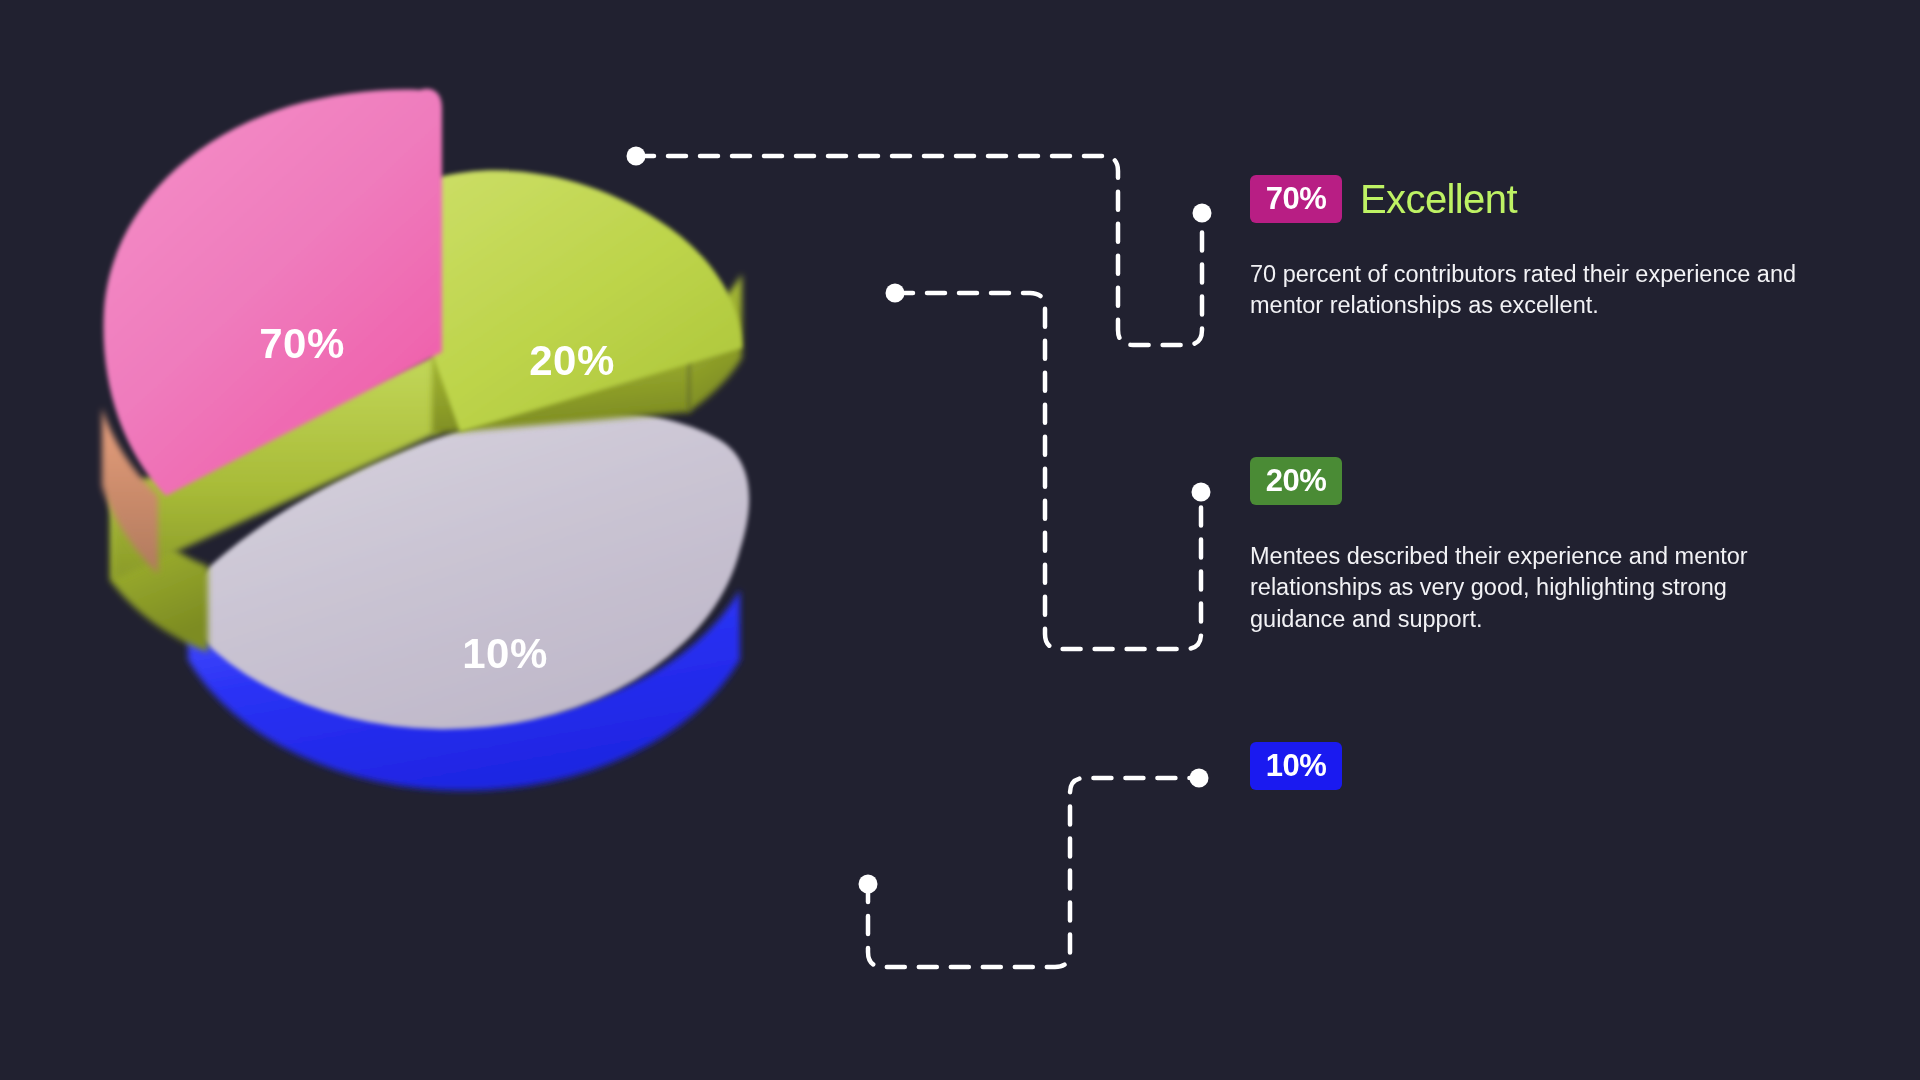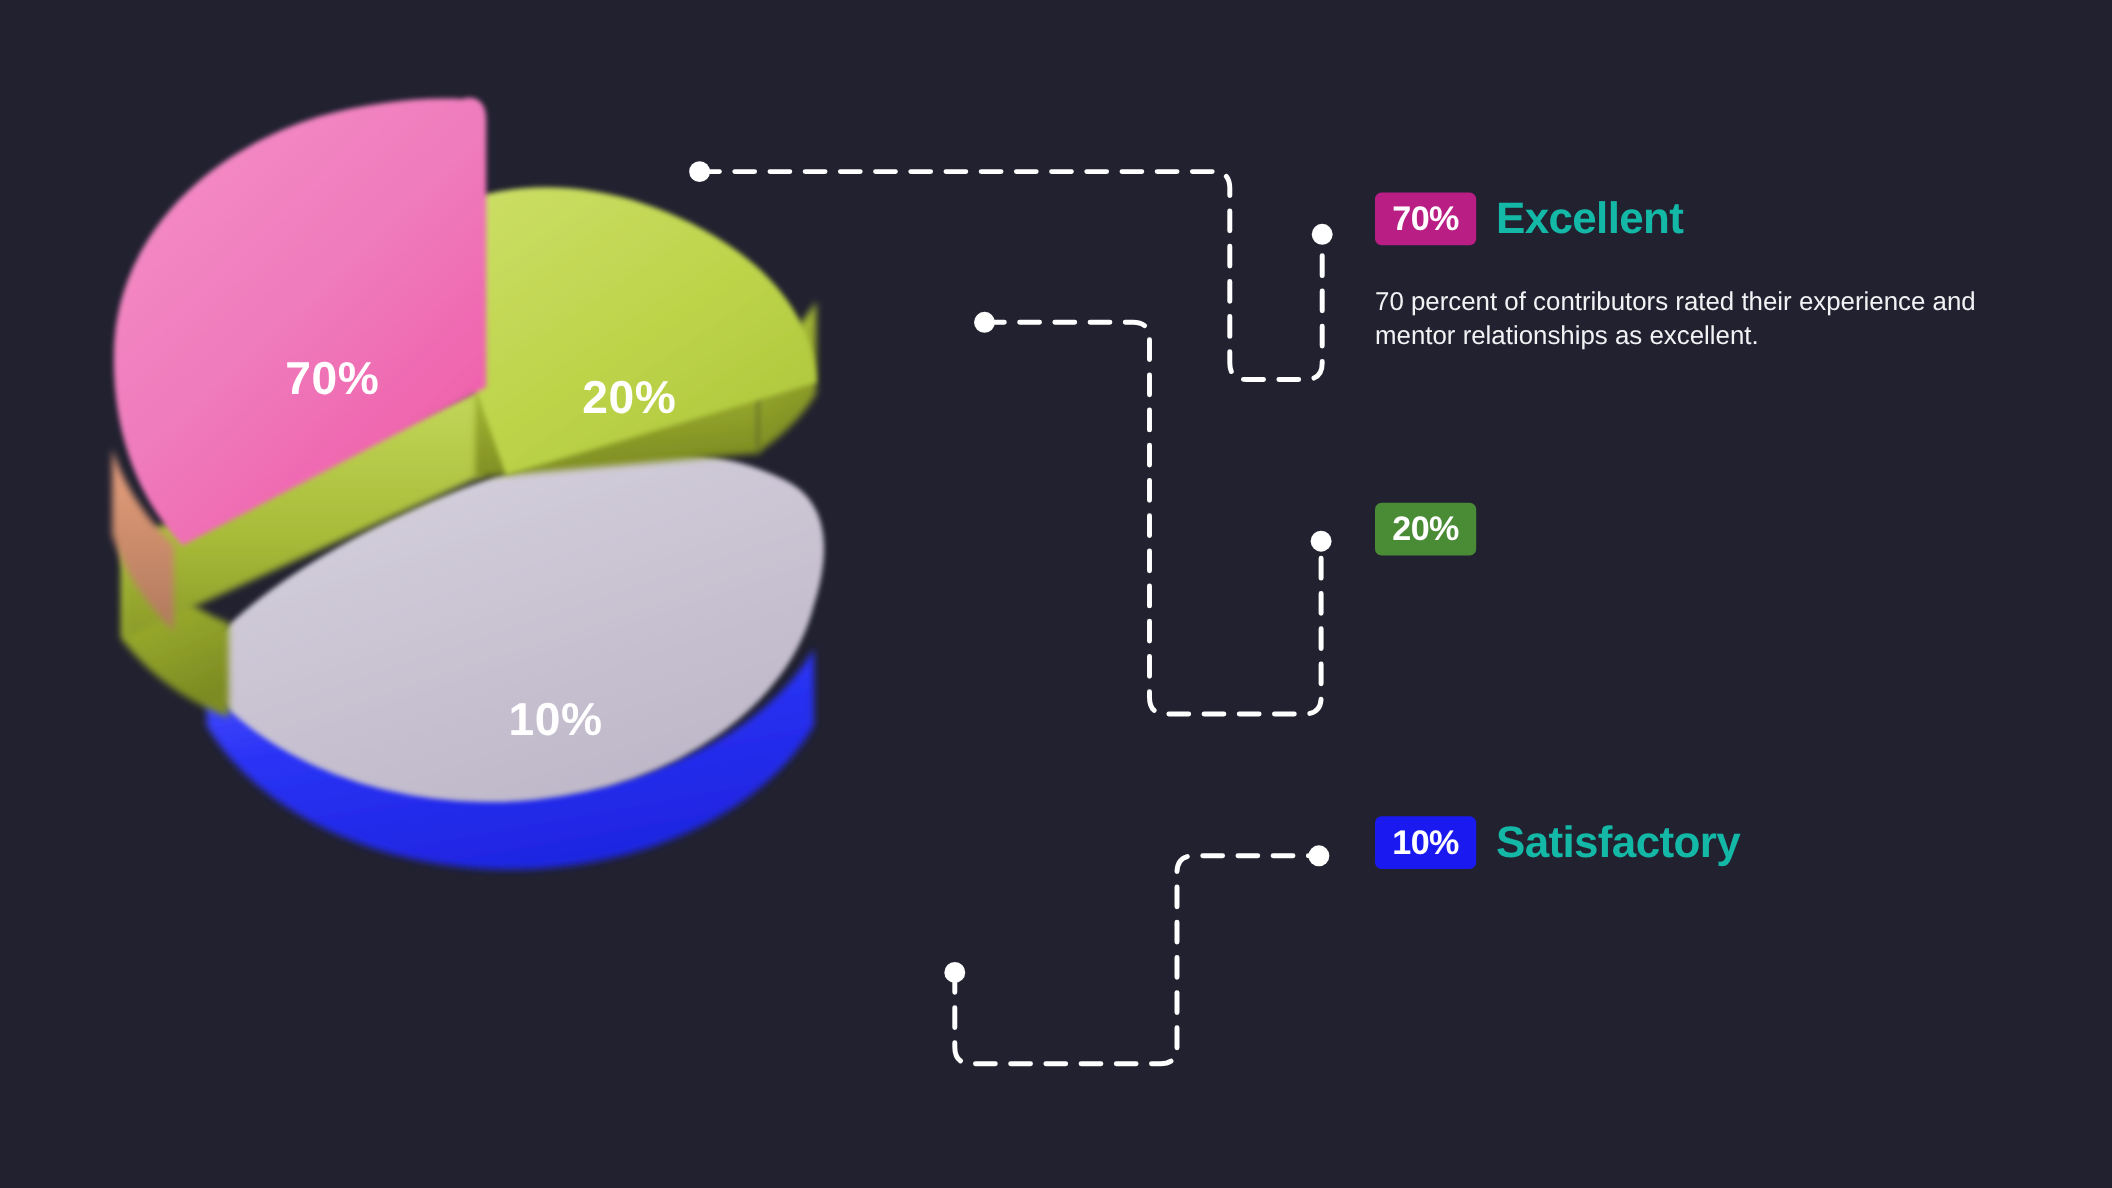--- a/index.html
+++ b/index.html
@@ -93,23 +93,23 @@
     height: 48px;
     padding: 0 10px;
     border-radius: 6px;
     color: #ffffff;
     font-size: 31px;
     font-weight: bold;
     letter-spacing: -0.5px;
     box-sizing: border-box;
   }
   .legend-title {
-    color: #14b8a6;
+    color: #bef264;
     font-size: 40px;
-    font-weight: bold;
+    font-weight: normal;
     letter-spacing: -0.6px;
     white-space: nowrap;
   }
   .legend-desc {
     color: #f2f2f5;
     font-size: 23.5px;
     line-height: 1.33;
     font-weight: 400;
     width: 548px;
     margin-top: 36px;
@@ -261,23 +261,23 @@
         <span class="legend-badge" style="background:#b81e84">70%</span>
         <span class="legend-title">Excellent</span>
       </div>
       <div class="legend-desc">70 percent of contributors rated their experience and mentor relationships as excellent.</div>
     </div>
 
     <div class="legend-item" id="legend-item-1">
       <div class="legend-head">
         <span class="legend-badge" style="background:#4a8b35">20%</span>
       </div>
+      <div class="legend-desc">Mentees described their experience and mentor relationships as very good, highlighting strong guidance and support.</div>
     </div>
 
     <div class="legend-item" id="legend-item-2">
       <div class="legend-head">
         <span class="legend-badge" style="background:#1a1af0">10%</span>
-        <span class="legend-title">Satisfactory</span>
       </div>
     </div>
 
   </div>
 </div>
 
 </body></html>

